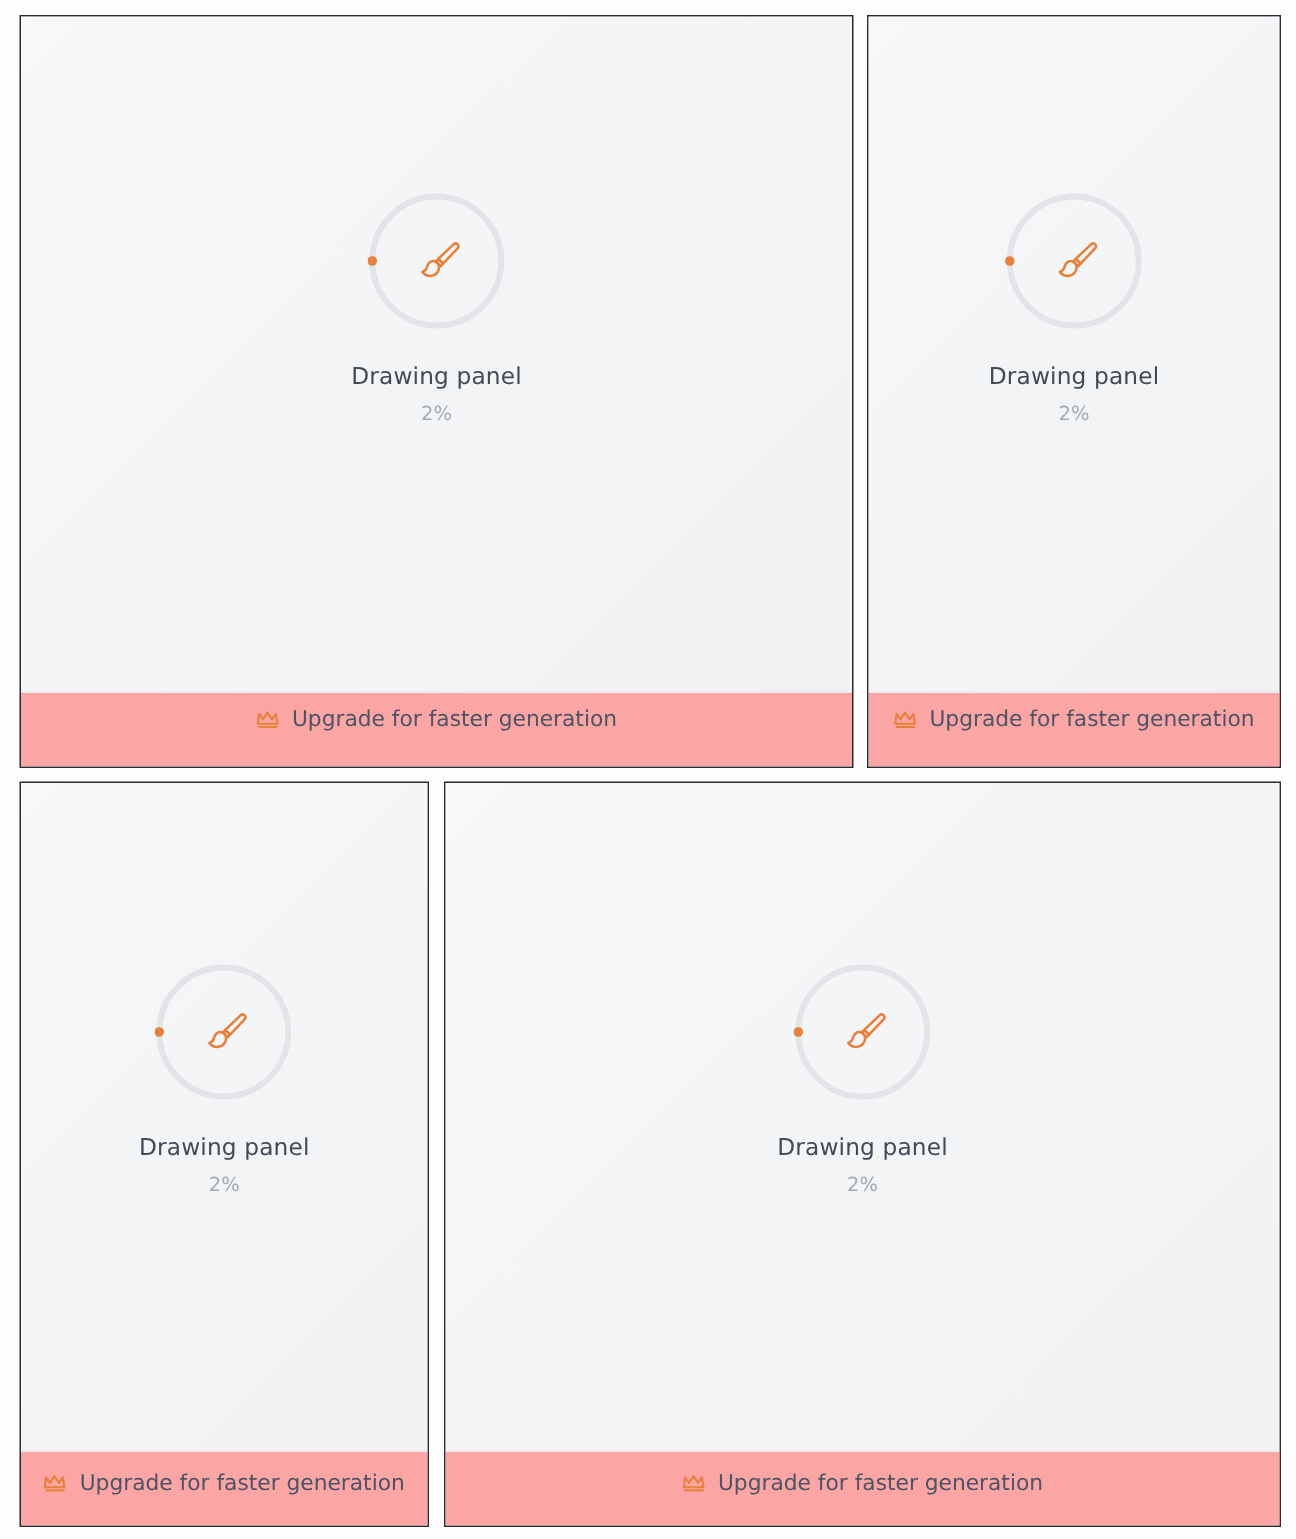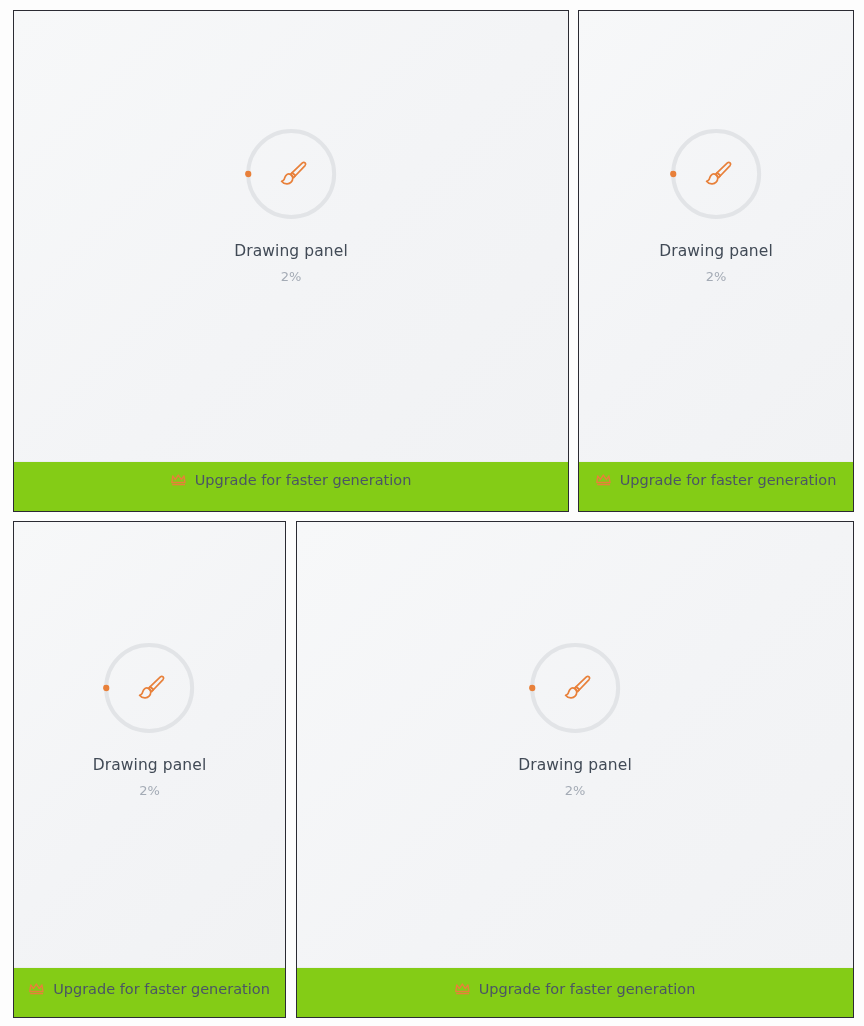--- a/index.html
+++ b/index.html
@@ -78,21 +78,21 @@
   .panel-pct {
     margin-top: 9px;
     font-size: 13px;
     color: #a4abb5;
     white-space: nowrap;
   }
 
   
   .upgrade-bar {
     flex: 0 0 auto;
-    background: #84cc16;
+    background: #fca5a5;
     display: flex;
     align-items: flex-start;
     justify-content: center;
     gap: 7px;
     border-top: 1px solid #eceef0;
   }
   .crown-icon {
     display: block;
     width: 17px;
     height: 14px;

